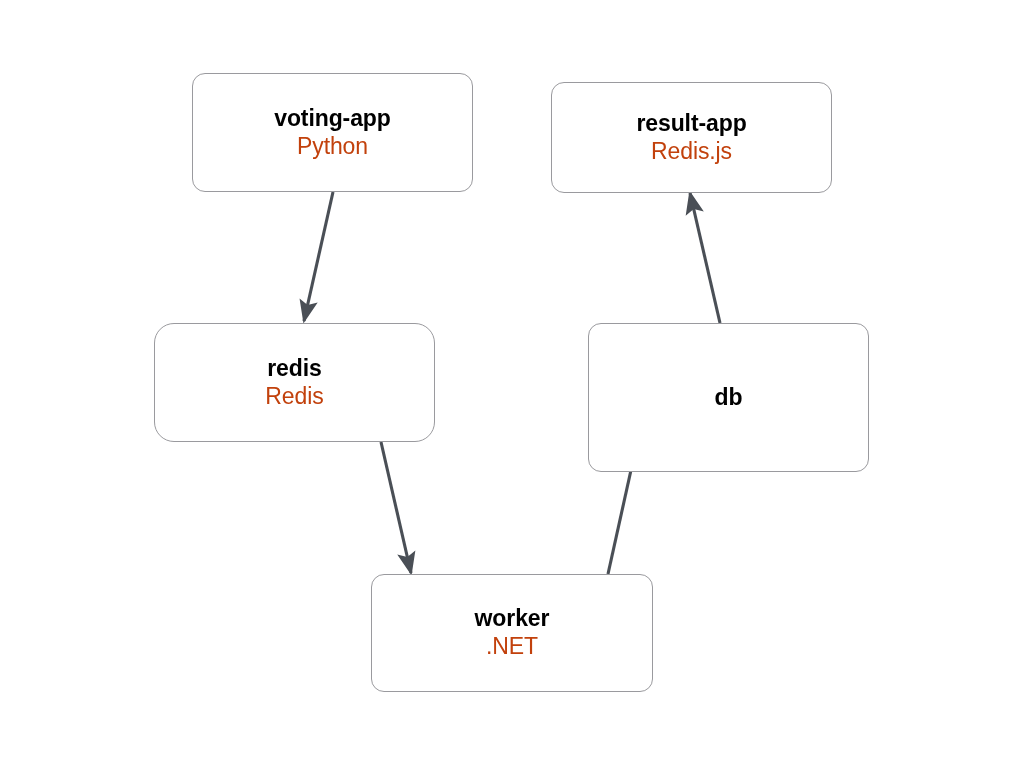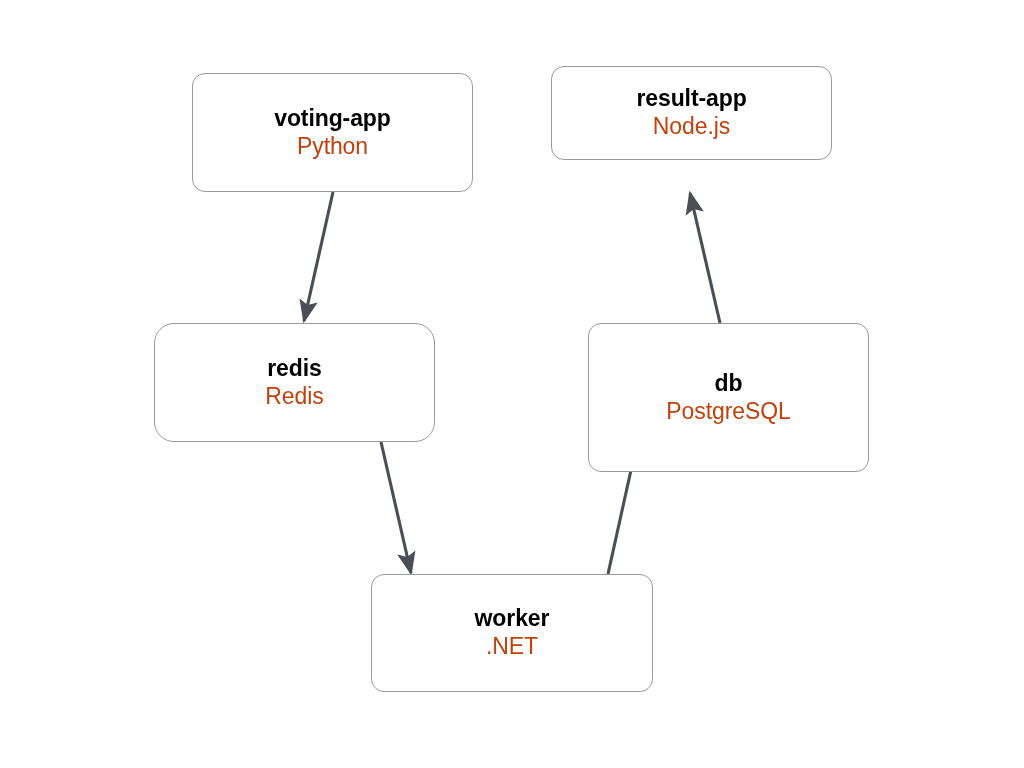--- a/index.html
+++ b/index.html
@@ -72,31 +72,30 @@
         <line x1="608" y1="574" x2="637" y2="443" stroke="#4a4f56" stroke-width="3.1" stroke-linecap="butt" marker-end="url(#arrowhead)"></line>
         <line x1="720" y1="323" x2="690" y2="193" stroke="#4a4f56" stroke-width="3.1" stroke-linecap="butt" marker-end="url(#arrowhead)"></line>
       </g>
   </svg>
 
   <div id="nodes-group">
       <div class="node" style="left: 192px; top: 73px; width: 281px; height: 119px; border-color: rgb(154, 154, 158);">
         <div class="node-title">voting-app</div>
         <div class="node-subtitle">Python</div>
       </div>
-      <div class="node" style="left: 551px; top: 66px; width: 281px; height: 94px; border-color: rgb(154, 154, 158);">
+      <div class="node" style="left: 551px; top: 82px; width: 281px; height: 111px; border-color: rgb(154, 154, 158);">
         <div class="node-title">result-app</div>
-        <div class="node-subtitle">Node.js</div>
+        <div class="node-subtitle">Redis.js</div>
       </div>
       <div class="node" style="left: 154px; top: 323px; width: 281px; height: 119px; border-color: rgb(154, 154, 158); border-radius: 20px;">
         <div class="node-title">redis</div>
         <div class="node-subtitle">Redis</div>
       </div>
       <div class="node" style="left: 588px; top: 323px; width: 281px; height: 149px; border-color: rgb(154, 154, 158);">
         <div class="node-title">db</div>
-        <div class="node-subtitle">PostgreSQL</div>
       </div>
       <div class="node" style="left: 371px; top: 574px; width: 282px; height: 118px; border-color: rgb(154, 154, 158);">
         <div class="node-title">worker</div>
         <div class="node-subtitle">.NET</div>
       </div>
     </div>
 
 </div>
 
 </body></html>

